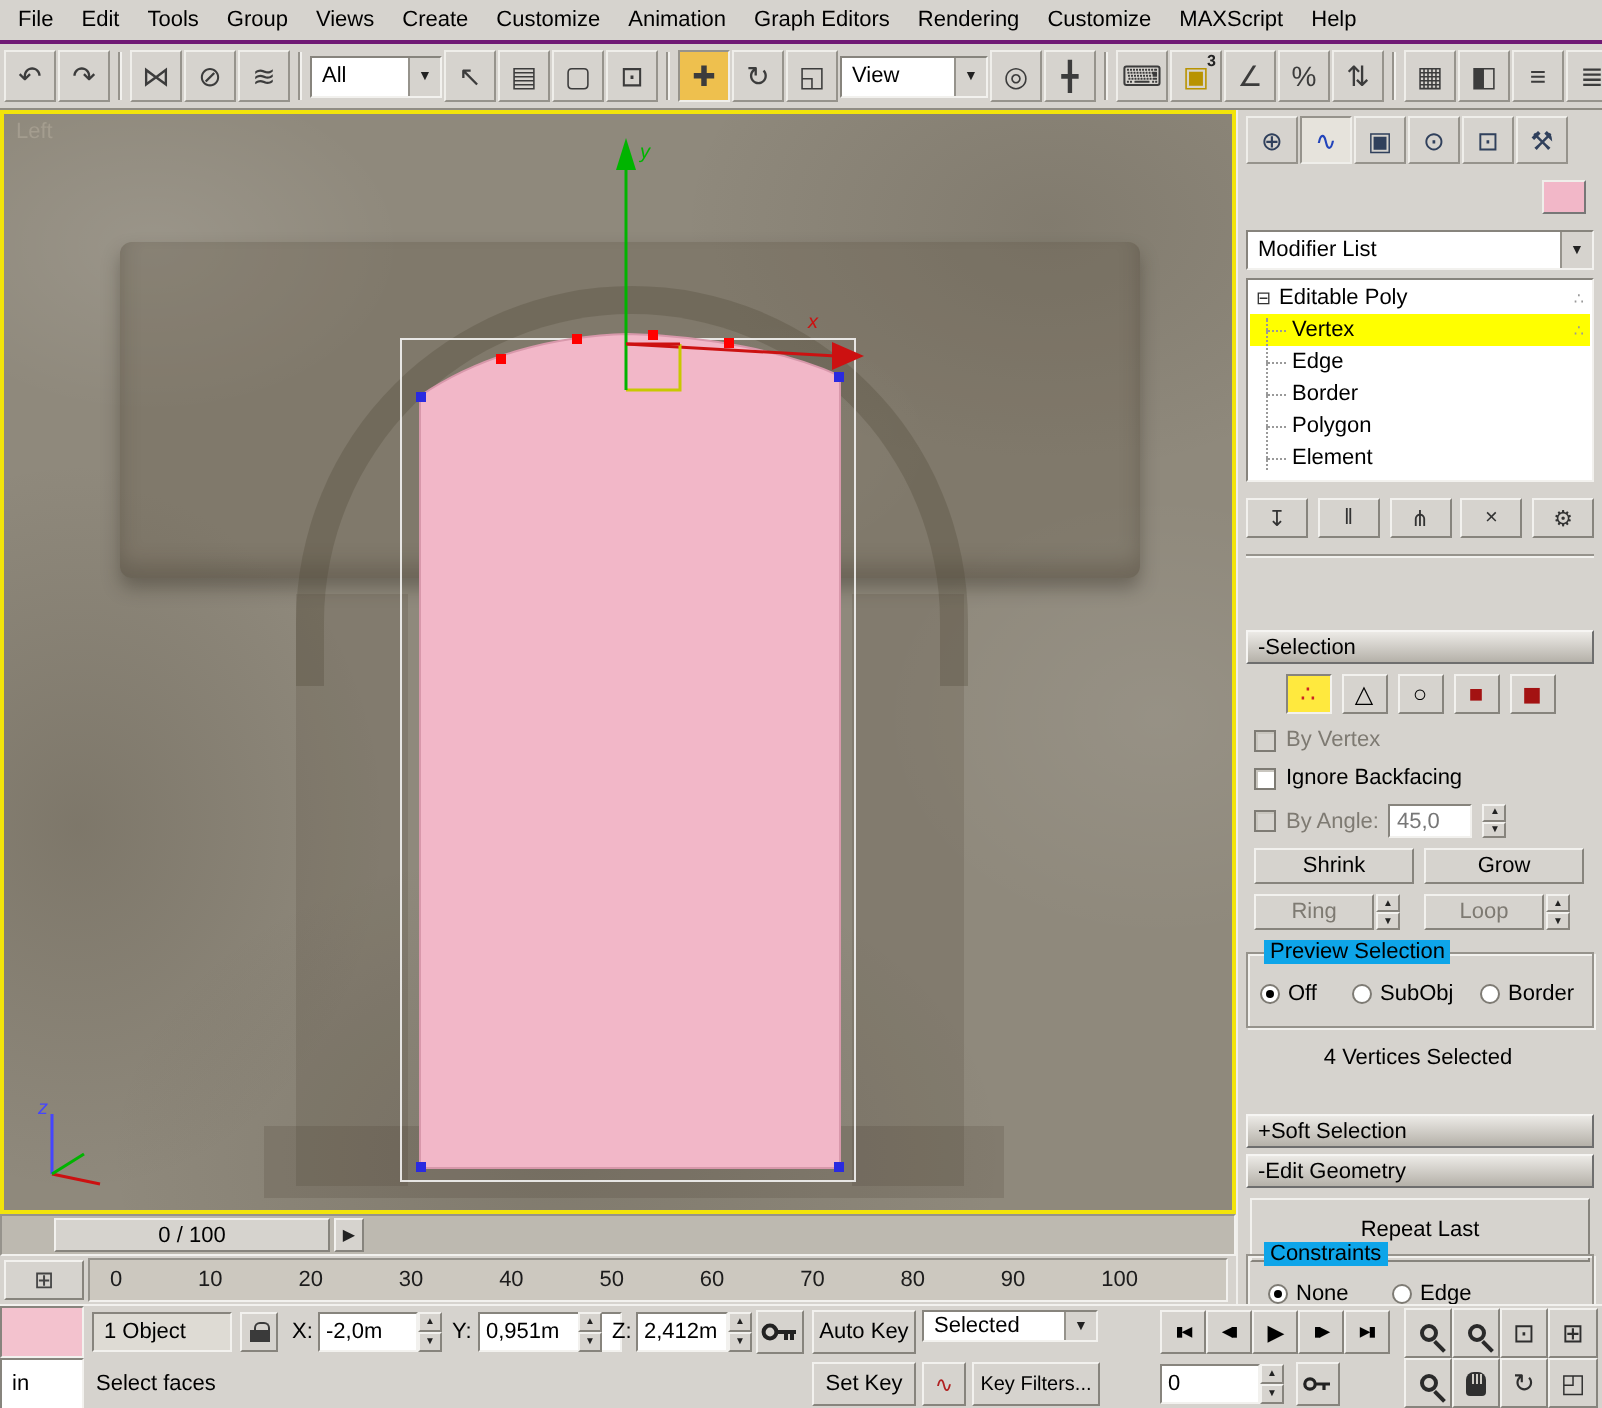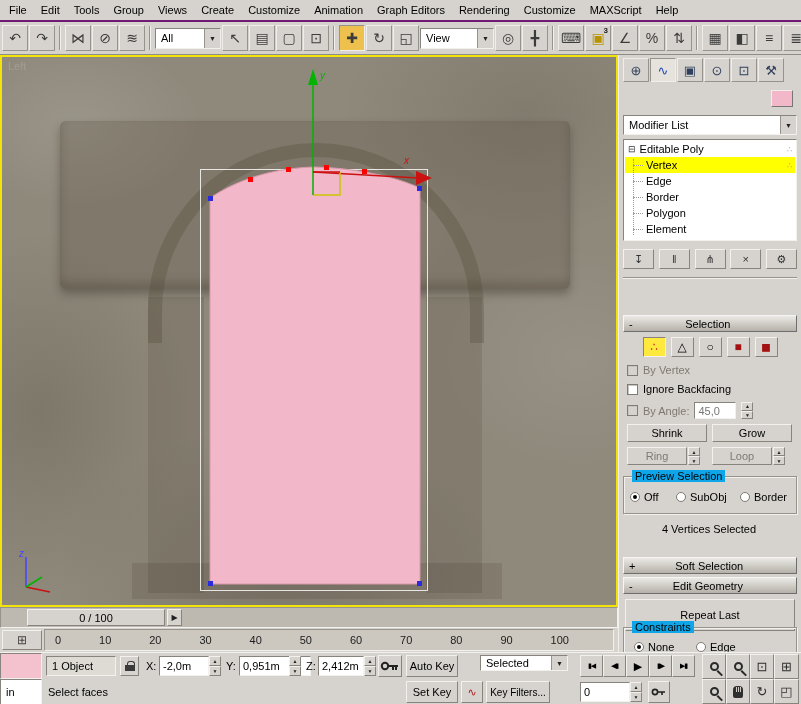--- a/index.html
+++ b/index.html
@@ -63,21 +63,21 @@
   .srow .sicon{margin-right:4px;font-size:9px;color:#333}
   .srow .ricon{margin-left:auto;color:#999;font-size:8px}
   .srow.child{padding-left:8px}
   .srow.child .tree{width:10px;height:1px;border-top:1px dotted #999;margin-right:3px}
   .srow.sel{background:#ffff00}
   .vguide{position:absolute;left:9px;top:19px;height:76px;border-left:1px dotted #999}
   .stackbtns{left:4px;top:194px;width:174px;display:flex;justify-content:space-between}
   .sbtn{width:31px;height:20px;display:flex;align-items:center;justify-content:center;font-size:11px;color:#333;background:#d6d3ce;border:1px solid;border-color:#f2f1ee #87847d #87847d #f2f1ee}
   .hr{left:4px;width:174px;height:2px;border-top:1px solid #96938c;border-bottom:1px solid #f2f1ee}
   .roll{left:4px;width:174px;height:17px;background:linear-gradient(#eceae6,#b5b1a9);border:1px solid;border-color:#f6f5f3 #6e6e6e #6e6e6e #f6f5f3;display:flex;align-items:center;padding:0 5px}
-  .roll .rtitle{flex:1;text-align:center;margin-right:8px}
+  .roll .rtitle{flex:1;margin-right:8px}
   .sobrow{left:4px;top:282px;width:174px;display:flex;justify-content:center;gap:5px}
   .sob{width:23px;height:20px;display:flex;align-items:center;justify-content:center;background:#d6d3ce;border:1px solid;border-color:#f2f1ee #87847d #87847d #f2f1ee;font-size:12px}
   .sob.active{background:#ffe93e;border-color:#87847d #f2f1ee #f2f1ee #87847d}
   .cbrow{left:8px;display:flex;align-items:center;gap:5px}
   .cb{width:11px;height:11px;background:#fff;border:1px solid #7e7b74;box-shadow:inset 1px 1px 0 #c9c6bf}
   .cb.dis{background:#d6d3ce}
   .dim{color:#7e7a72}
   .btn{background:#d6d3ce;border:1px solid;border-color:#f2f1ee #87847d #87847d #f2f1ee;display:flex;align-items:center;justify-content:center;font:inherit}
   .spin{display:flex;flex-direction:column;width:12px}
   .spin span{flex:1;display:flex;align-items:center;justify-content:center;font-size:5px;color:#222;background:#d6d3ce;border:1px solid;border-color:#f2f1ee #87847d #87847d #f2f1ee}
@@ -511,21 +511,21 @@
 
     <button class="btn" style="left:378px;top:2px;width:24px;height:22px">
       <svg width="20" height="12">
           <circle cx="5" cy="6" r="3.2" fill="none" stroke="#222" stroke-width="2"></circle>
           <path d="M9 6 h9 M13 6 v4 M16 6 v4" stroke="#222" stroke-width="2" fill="none"></path>
         </svg>
     </button>
     <button class="btn" style="left:406px;top:2px;width:52px;height:22px">
         <span>Auto Key</span>
       </button>
-    <div class="dd" style="left:480px;top:2px;width:88px;height:16px;position:absolute">
+    <div class="dd" style="left:461px;top:2px;width:88px;height:16px;position:absolute">
       <span class="dd-text">Selected</span>
       <span class="dd-btn">
           <span>▼</span>
         </span>
     </div>
 
     <button class="btn pbtn" style="left:580px;top:2px">
         <span>▮◀</span>
       </button>
     <button class="btn pbtn" style="left:603px;top:2px">

